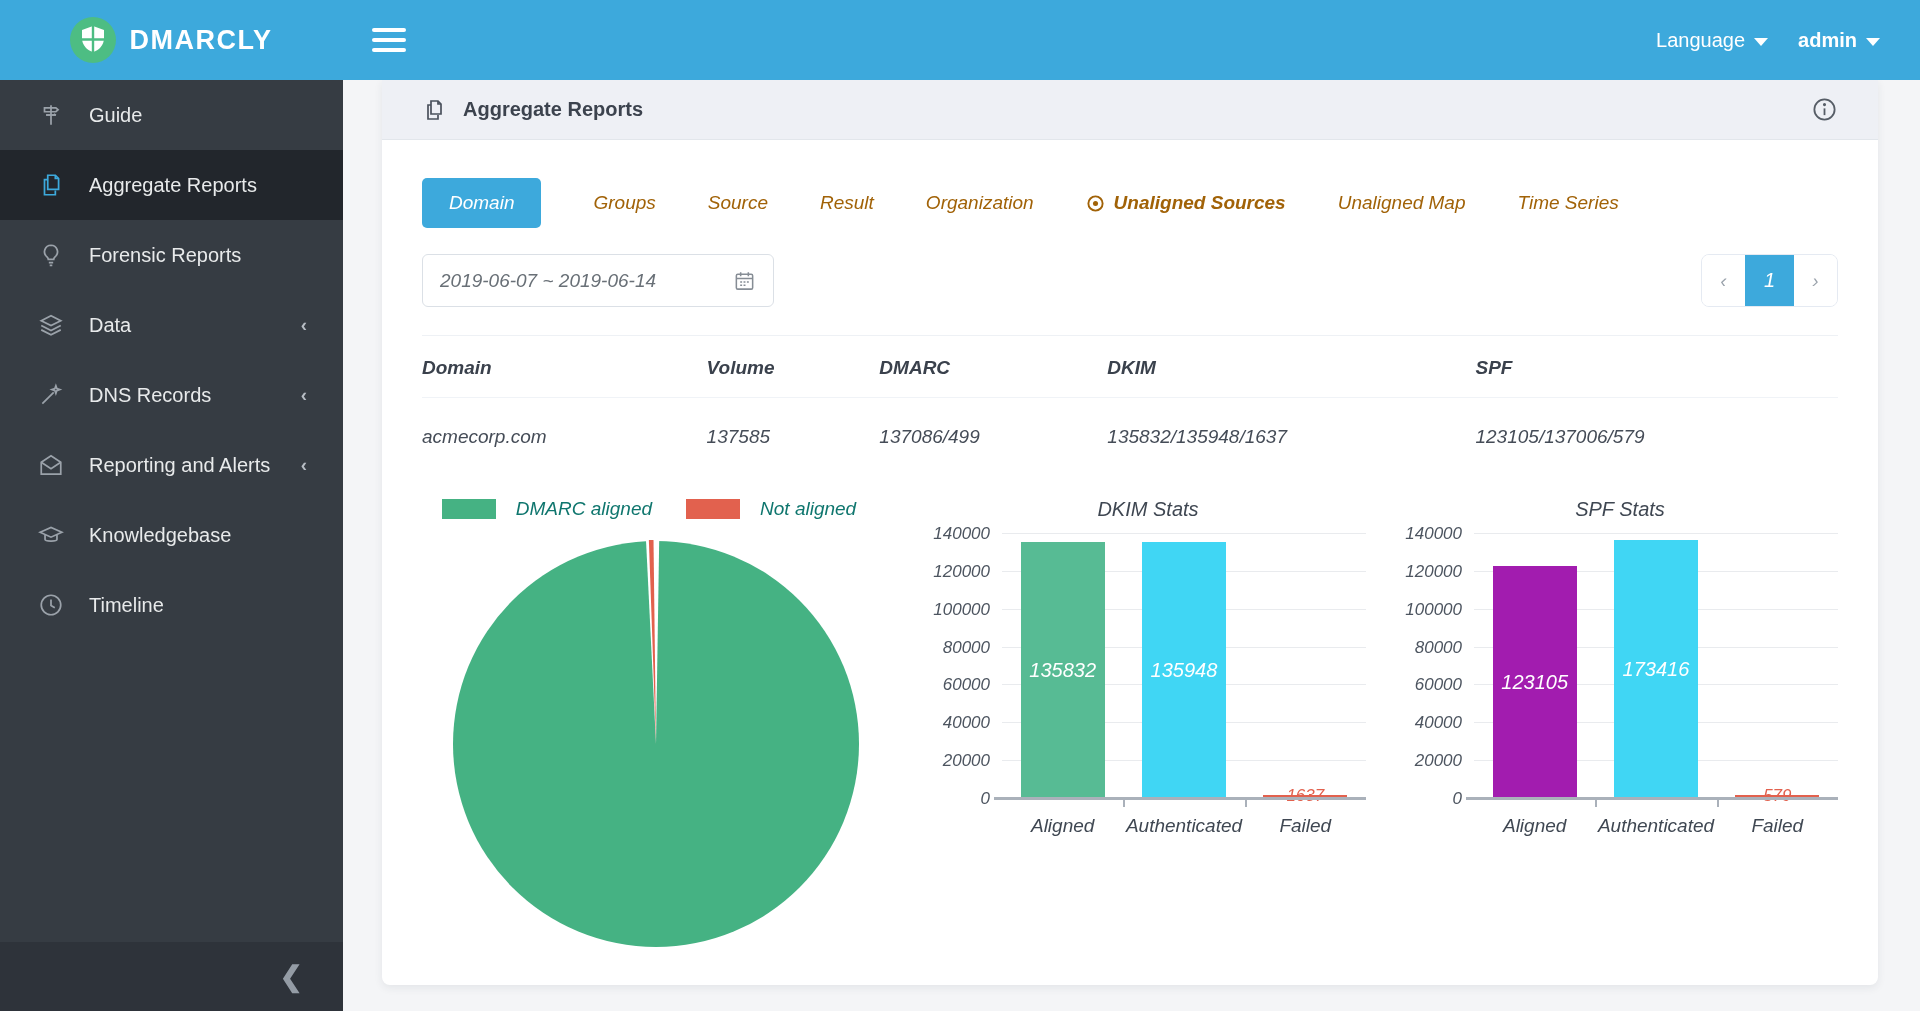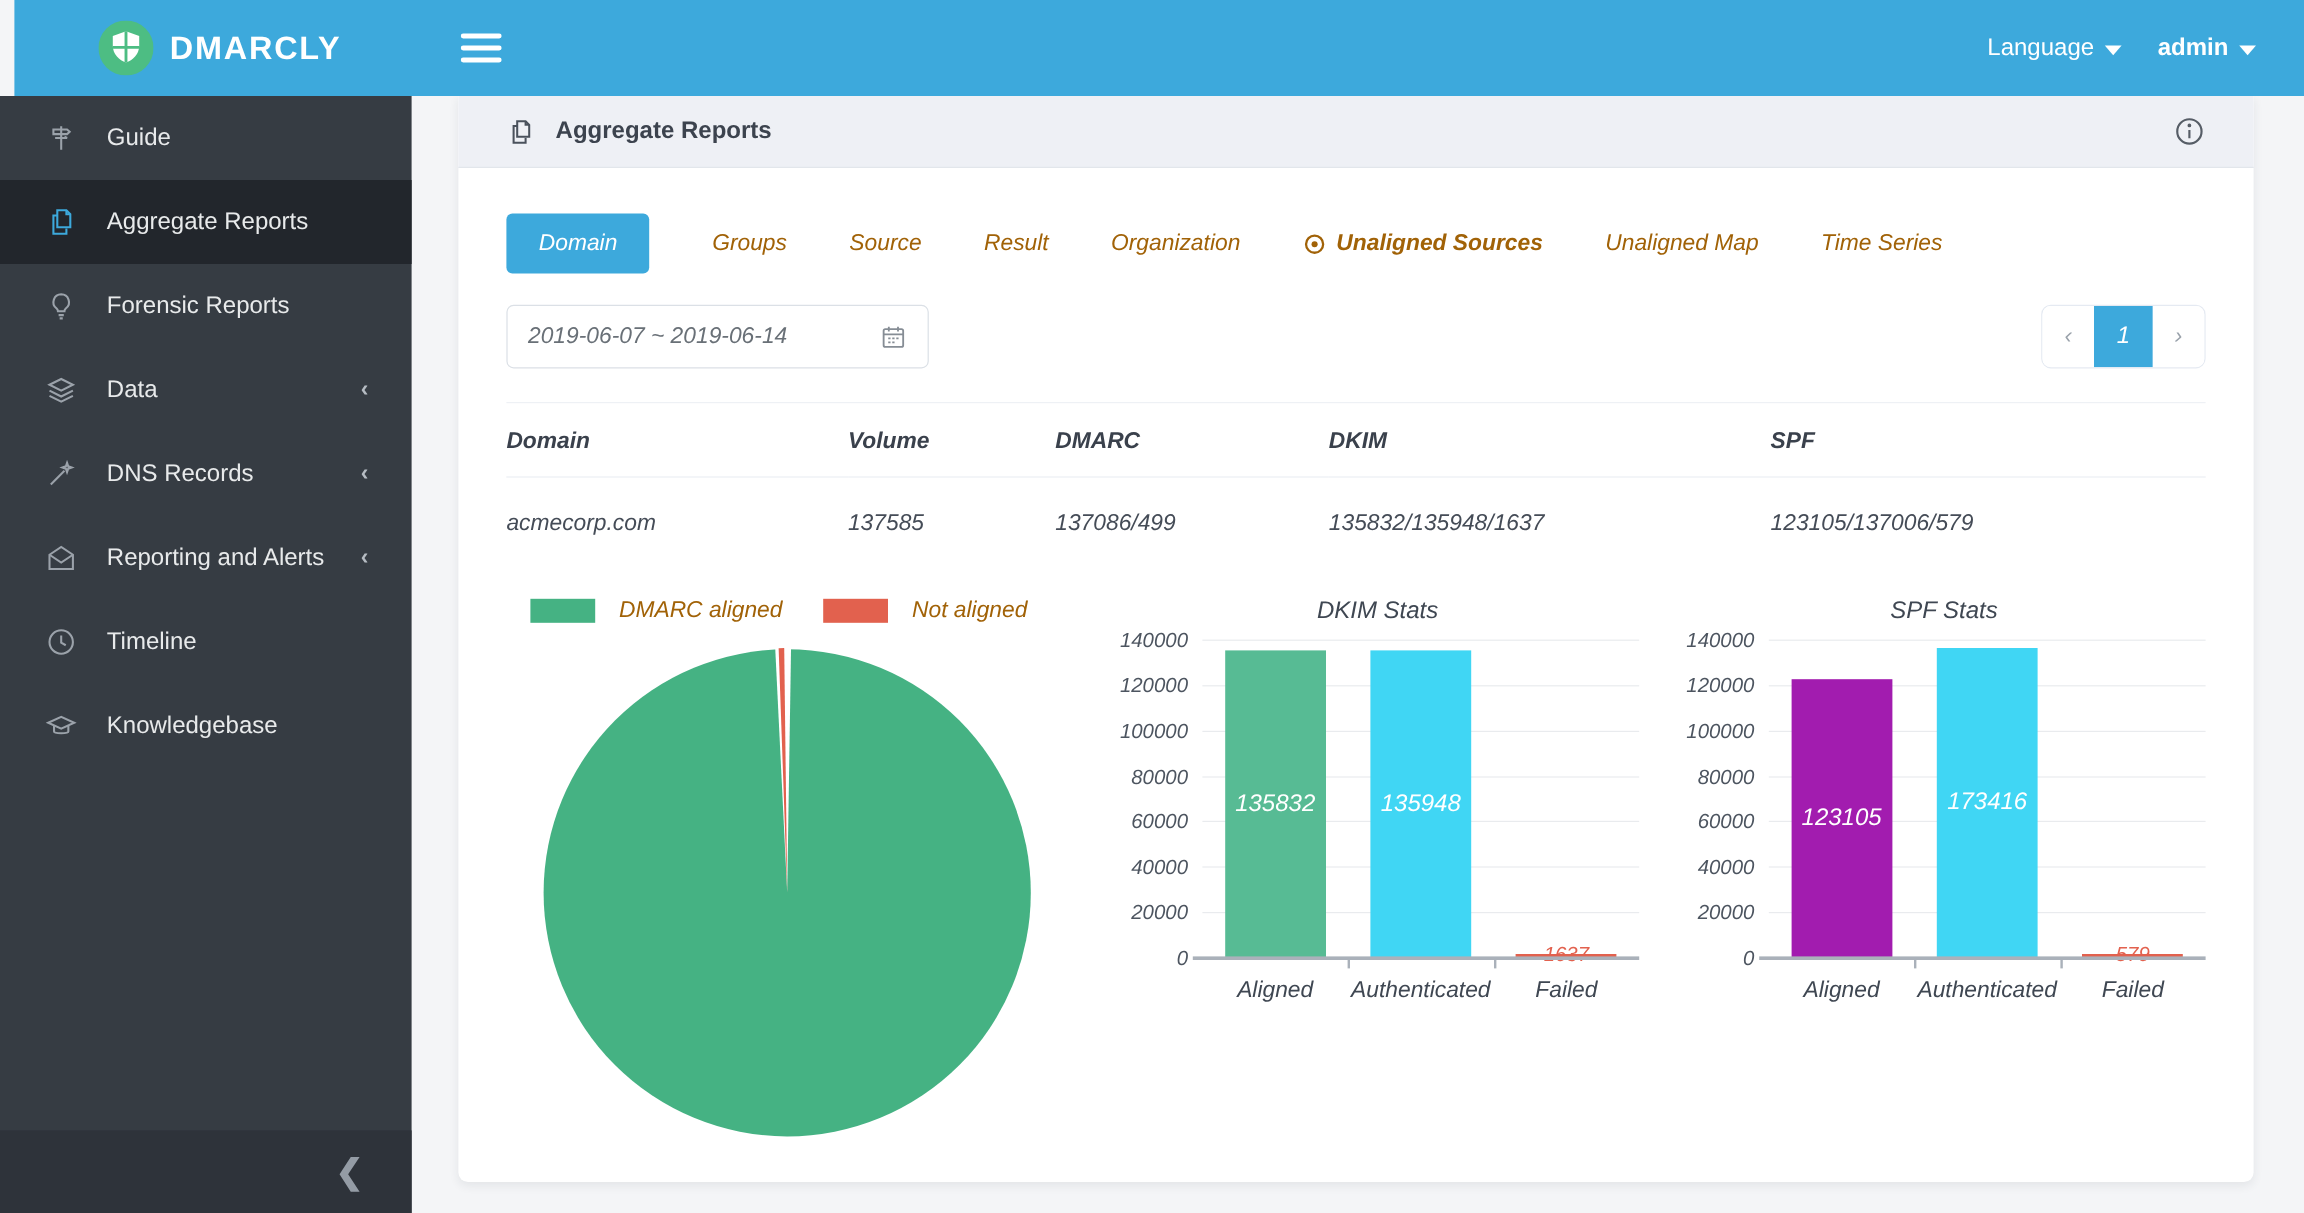--- a/index.html
+++ b/index.html
@@ -1,20 +1,20 @@
 <!DOCTYPE html>
 <html><head>
 <meta charset="utf-8">
 <style>
   * { margin:0; padding:0; box-sizing:border-box; }
   html,body { width:1920px; height:1011px; overflow:hidden; }
   .app { width:1920px; height:1011px; position:relative; font-family:"Liberation Sans",sans-serif; background:#f4f5f7; }
 
   
-  .topbar { position:absolute; top:0; left:12px; right:0; height:80px; background:#3da9dc; display:flex; align-items:center; z-index:5; }
+  .topbar { position:absolute; top:0; left:0; right:0; height:80px; background:#3da9dc; display:flex; align-items:center; z-index:5; }
   .brand { width:343px; display:flex; align-items:center; justify-content:center; gap:13px; }
   .brand-name { color:#fff; font-size:27px; font-weight:bold; letter-spacing:1.5px; }
   .hamburger { margin-left:29px; width:34px; display:flex; flex-direction:column; gap:6px; cursor:pointer; }
   .hamburger span { display:block; height:4px; border-radius:2px; background:#fff; }
   .topbar-right { margin-left:auto; margin-right:40px; display:flex; align-items:center; gap:30px; color:#fff; }
   .tb-item { display:flex; align-items:center; gap:9px; font-size:20px; cursor:pointer; }
   .tb-item.bold { font-weight:bold; }
   .caret { width:0; height:0; border-left:7px solid transparent; border-right:7px solid transparent; border-top:8px solid #fff; margin-top:3px; }
 
   
@@ -55,21 +55,21 @@
   
   .tablewrap { margin-top:28px; border-top:1px solid #eef1f5; }
   table { width:100%; border-collapse:collapse; font-size:19px; table-layout:fixed; }
   th { text-align:left; font-weight:bold; color:#3a414c; padding:21px 0 18px; border-bottom:1px solid #f0f3f7; }
   td { text-align:left; color:#454c57; padding:28px 0 26px; }
   col.c1{width:20.1%} col.c2{width:12.2%} col.c3{width:16.1%} col.c4{width:26%} col.c5{width:25.6%}
 
   
   .charts { display:flex; align-items:flex-start; margin-top:20px; }
   .pie-block { width:468px; }
-  .pie-legend { display:flex; justify-content:center; align-items:center; gap:20px; height:30px; font-size:19px; color:#a16207; }
+  .pie-legend { display:flex; justify-content:center; align-items:center; gap:20px; height:30px; font-size:19px; color:#0f766e; }
   .swatch { width:54px; height:20px; display:inline-block; }
   .pie-legend .lbl { margin-right:14px; }
   .pie-svg-wrap { margin-top:14px; display:flex; justify-content:center; }
 
   .bar-chart { width:436px; }
   .bar-chart.first { margin-left:40px; }
   .bar-chart.second { margin-left:36px; }
   .chart-title { text-align:center; font-size:20px; color:#3f4752; height:30px; line-height:30px; }
   .plot-wrap { display:flex; margin-top:10px; }
   .ylabels { width:72px; position:relative; height:265px; }
@@ -175,34 +175,34 @@
             <path d="M3 9.5L12 3.5l9 6V20.5H3z"></path>
             <path d="M3 9.5l9 6 9-6"></path>
           </svg>
       </span>
       <span>Reporting and Alerts</span>
       <span class="nav-chev">‹</span>
     </div>
     <div class="nav-item">
       <span class="nicon">
         <svg width="26" height="26" viewBox="0 0 24 24" fill="none" stroke="currentColor" stroke-width="1.6">
+            <path d="M2 9.5L12 5l10 4.5L12 14z"></path>
+            <path d="M6.5 11.8v4.4c0 1.8 11 1.8 11 0v-4.4"></path>
+          </svg>
+      </span>
+      <span>Knowledgebase</span>
+    </div>
+    <div class="nav-item">
+      <span class="nicon">
+        <svg width="26" height="26" viewBox="0 0 24 24" fill="none" stroke="currentColor" stroke-width="1.6">
             <circle cx="12" cy="12" r="9"></circle>
             <path d="M12 7v5.5l3.5 2"></path>
           </svg>
       </span>
       <span>Timeline</span>
-    </div>
-    <div class="nav-item">
-      <span class="nicon">
-        <svg width="26" height="26" viewBox="0 0 24 24" fill="none" stroke="currentColor" stroke-width="1.6">
-            <path d="M2 9.5L12 5l10 4.5L12 14z"></path>
-            <path d="M6.5 11.8v4.4c0 1.8 11 1.8 11 0v-4.4"></path>
-          </svg>
-      </span>
-      <span>Knowledgebase</span>
     </div>
     <div class="sidebar-footer">
       <span class="collapse-chev">❮</span>
     </div>
   </div>
 
   <div class="main">
     <div class="card">
 
       <div class="card-header">

